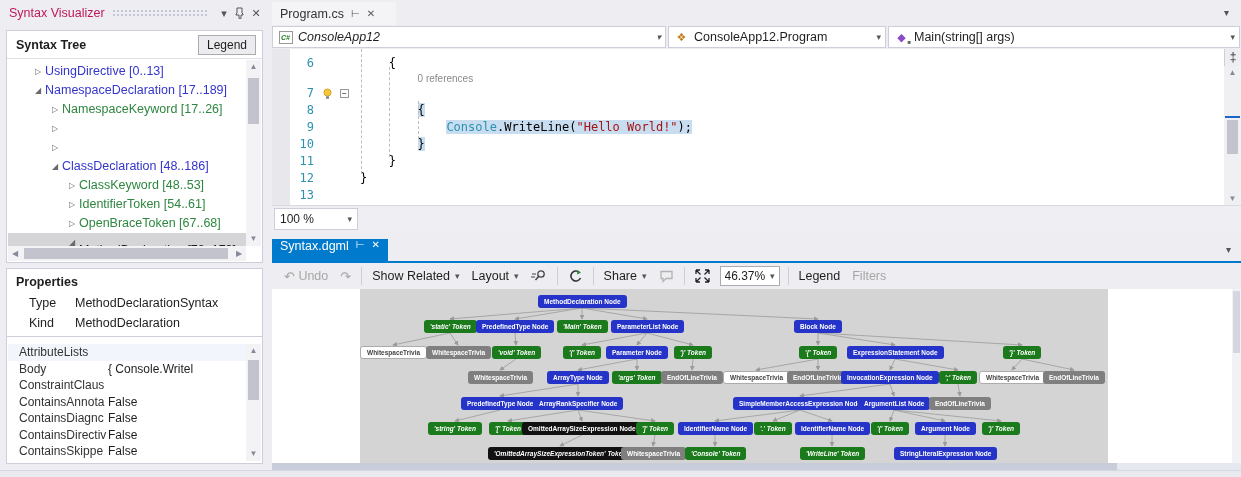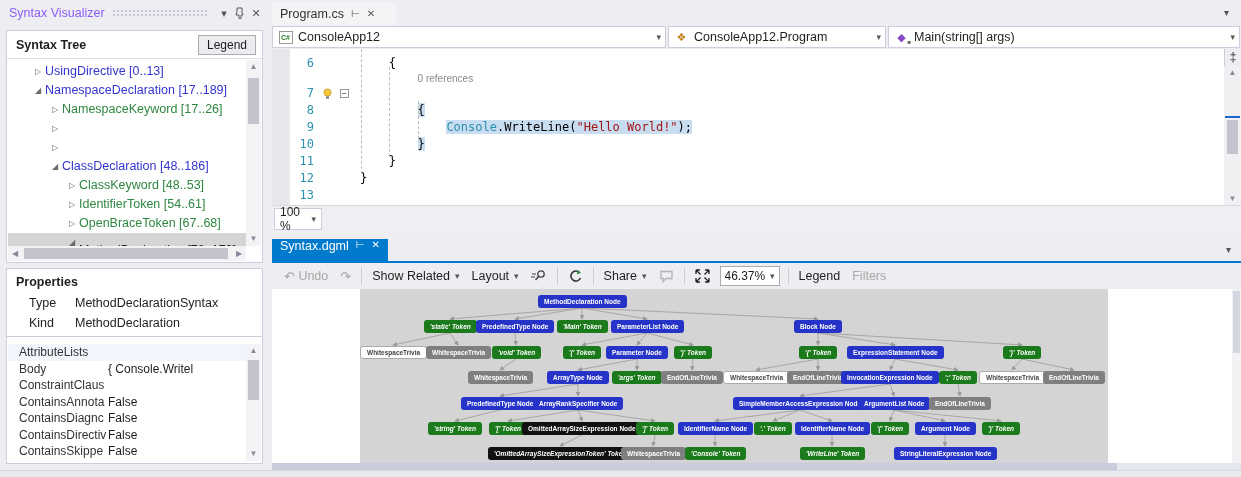--- a/index.html
+++ b/index.html
@@ -3,21 +3,21 @@
 <meta charset="utf-8">
 <style>
   * { margin:0; padding:0; box-sizing:border-box; }
   html,body { width:1241px; height:477px; font-family:"Liberation Sans", sans-serif; }
   #win { position:relative; width:1241px; height:477px; background:#EEEEF2; overflow:hidden; font-size:12px; color:#1E1E1E; }
   .abs { position:absolute; }
 
   
   #left { left:0; top:0; width:270px; height:477px; background:#EEEEF2; }
   #lw-header { left:0; top:0; width:270px; height:26px; display:flex; align-items:center; padding:0 6px 0 9px; }
-  #lw-title { font-size:12.5px; color:#8b5cf6; white-space:nowrap; }
+  #lw-title { font-size:12.5px; color:#be185d; white-space:nowrap; }
   #lw-grip { flex:1; height:8px; margin:0 7px; background-image:radial-gradient(#c3c6d4 1px, transparent 1px); background-size:4px 4px; }
   .win-ico { width:16px; height:16px; display:flex; align-items:center; justify-content:center; color:#555; font-size:11px; cursor:default; }
   .box { background:#fff; border:1px solid #CCCEDB; }
 
   #tree-box { left:6px; top:30px; width:257px; height:233px; }
   #tree-head { display:flex; align-items:center; height:28px; border-bottom:1px solid #E0E0E6; padding:0 6px 0 9px; }
   #tree-title { font-weight:bold; font-size:12.5px; flex:1; }
   #legend-btn { font-size:12px; border:1px solid #ACACAC; background:#ECECF0; padding:2px 8px; color:#1E1E1E; }
   #tree-items { position:absolute; left:1px; top:29px; right:16px; bottom:16px; overflow:hidden; padding-top:2px; }
   .titem { height:19px; line-height:19px; white-space:nowrap; font-size:12.5px; display:flex; align-items:center; }
@@ -74,21 +74,21 @@
   #bulb { position:absolute; left:2px; top:3px; width:11px; height:11px; }
   #collapse-box { position:absolute; left:20px; top:4px; width:9px; height:9px; border:1px solid #999; color:#333; font-size:8px; line-height:7px; text-align:center; background:#fff; }
   .iguide { position:absolute; width:0; border-left:1px dashed #BDBDBD; }
   #split-handle { left:1224px; top:49px; width:17px; height:17px; background:#EEEEF2; text-align:center; line-height:17px; font-size:12px; color:#333; border-left:1px solid #CCCEDB; }
   #ed-vsb { left:1224px; top:66px; width:17px; height:139px; background:#F0F0F3; }
   #ed-vsb .up { position:absolute; top:2px; width:17px; text-align:center; font-size:8px; color:#868999; }
   #ed-vsb .dn { position:absolute; bottom:2px; width:17px; text-align:center; font-size:8px; color:#868999; }
   #ed-caretmark { position:absolute; top:50px; left:1px; width:15px; height:2px; background:#1B66C9; }
   #ed-vsb .thumb { position:absolute; top:54px; left:3px; width:11px; height:34px; background:#C2C3CC; }
   #zoomrow { left:272px; top:205px; width:969px; height:27px; background:#EFEFF3; border-top:1px solid #DADAE0; }
-  #zoombox { position:absolute; left:2px; top:2px; width:48px; height:22px; background:#fff; border:1px solid #CCCEDB; display:flex; align-items:center; padding:0 5px; font-size:12px; }
+  #zoombox { position:absolute; left:2px; top:2px; width:84px; height:22px; background:#fff; border:1px solid #CCCEDB; display:flex; align-items:center; padding:0 5px; font-size:12px; }
   #zoombox .caret { margin-left:auto; font-size:9px; color:#555; }
 
   
   #dgml-tab { left:272px; top:239px; height:22px; background:#007ACC; color:#fff; display:flex; align-items:flex-start; padding:0 8px; font-size:12.5px; }
   #dgml-tab .tab-ico { color:#fff; }
   #dgml-caret { left:1226px; top:244px; color:#555; font-size:10px; }
   #blue-line { left:272px; top:261px; width:969px; height:2px; background:#007ACC; }
   #dgml-toolbar { left:272px; top:263px; width:969px; height:26px; background:#EEEEF2; display:flex; align-items:center; padding-left:6px; font-size:12.5px; color:#1E1E1E; }
   .tbtn { display:flex; align-items:center; padding:0 6px; height:22px; white-space:nowrap; }
   .tbtn .caret { font-size:9px; color:#555; margin-left:5px; }
@@ -239,21 +239,21 @@
     </div>
   </div>
 
   <div id="doc-tab" class="abs">
     <span>Program.cs</span>
     <span class="tab-ico">⊢</span>
     <span class="tab-ico">✕</span>
   </div>
   <span id="tabrow-caret" class="abs">▾</span>
 
-  <div class="navdrop abs" style="left:272px;width:394px;">
+  <div class="navdrop abs" style="left:272px;width:394px;font-style:italic;">
     <span class="navico">
         <span id="csproj-ico">C#</span>
       </span>
     <span>ConsoleApp12</span>
     <span class="caret">▾</span>
   </div>
   <div class="navdrop abs" style="left:668px;width:218px;">
     <span class="navico" id="class-ico">❖</span>
     <span>ConsoleApp12.Program</span>
     <span class="caret">▾</span>

